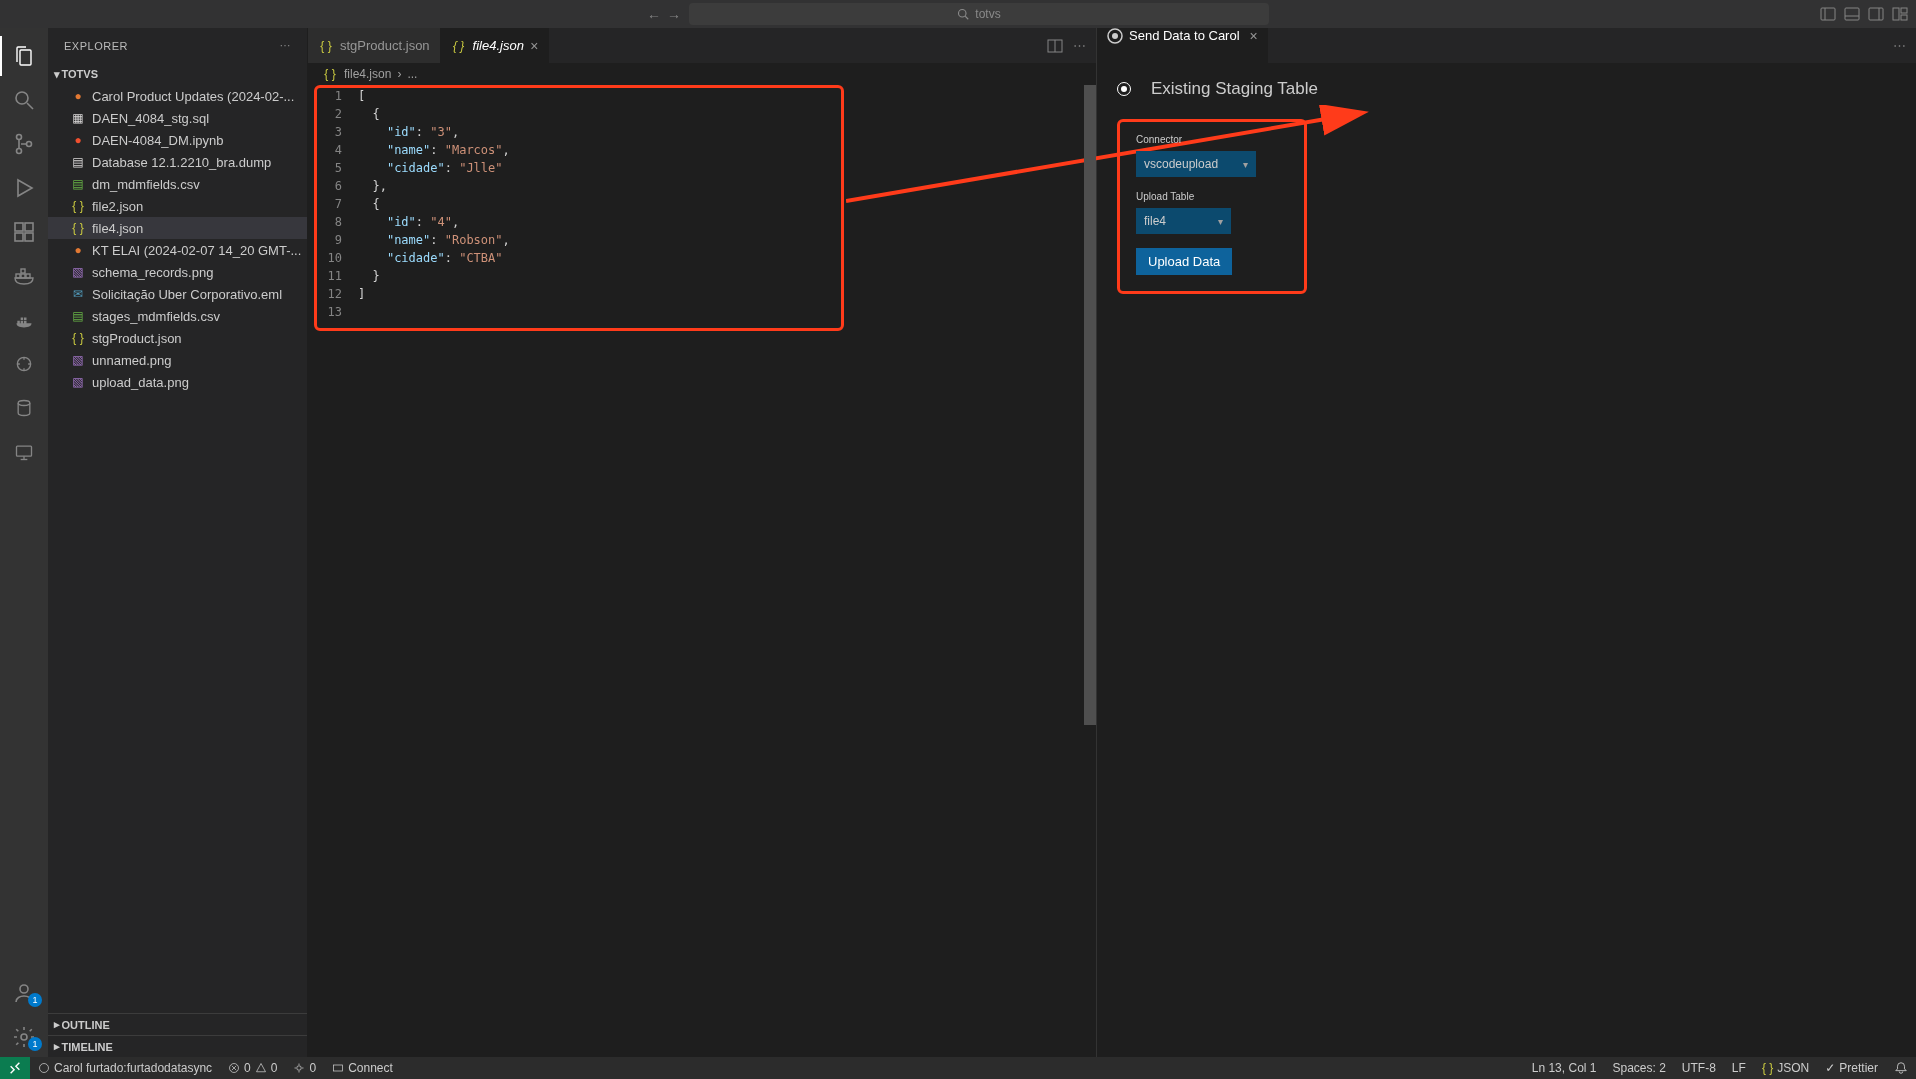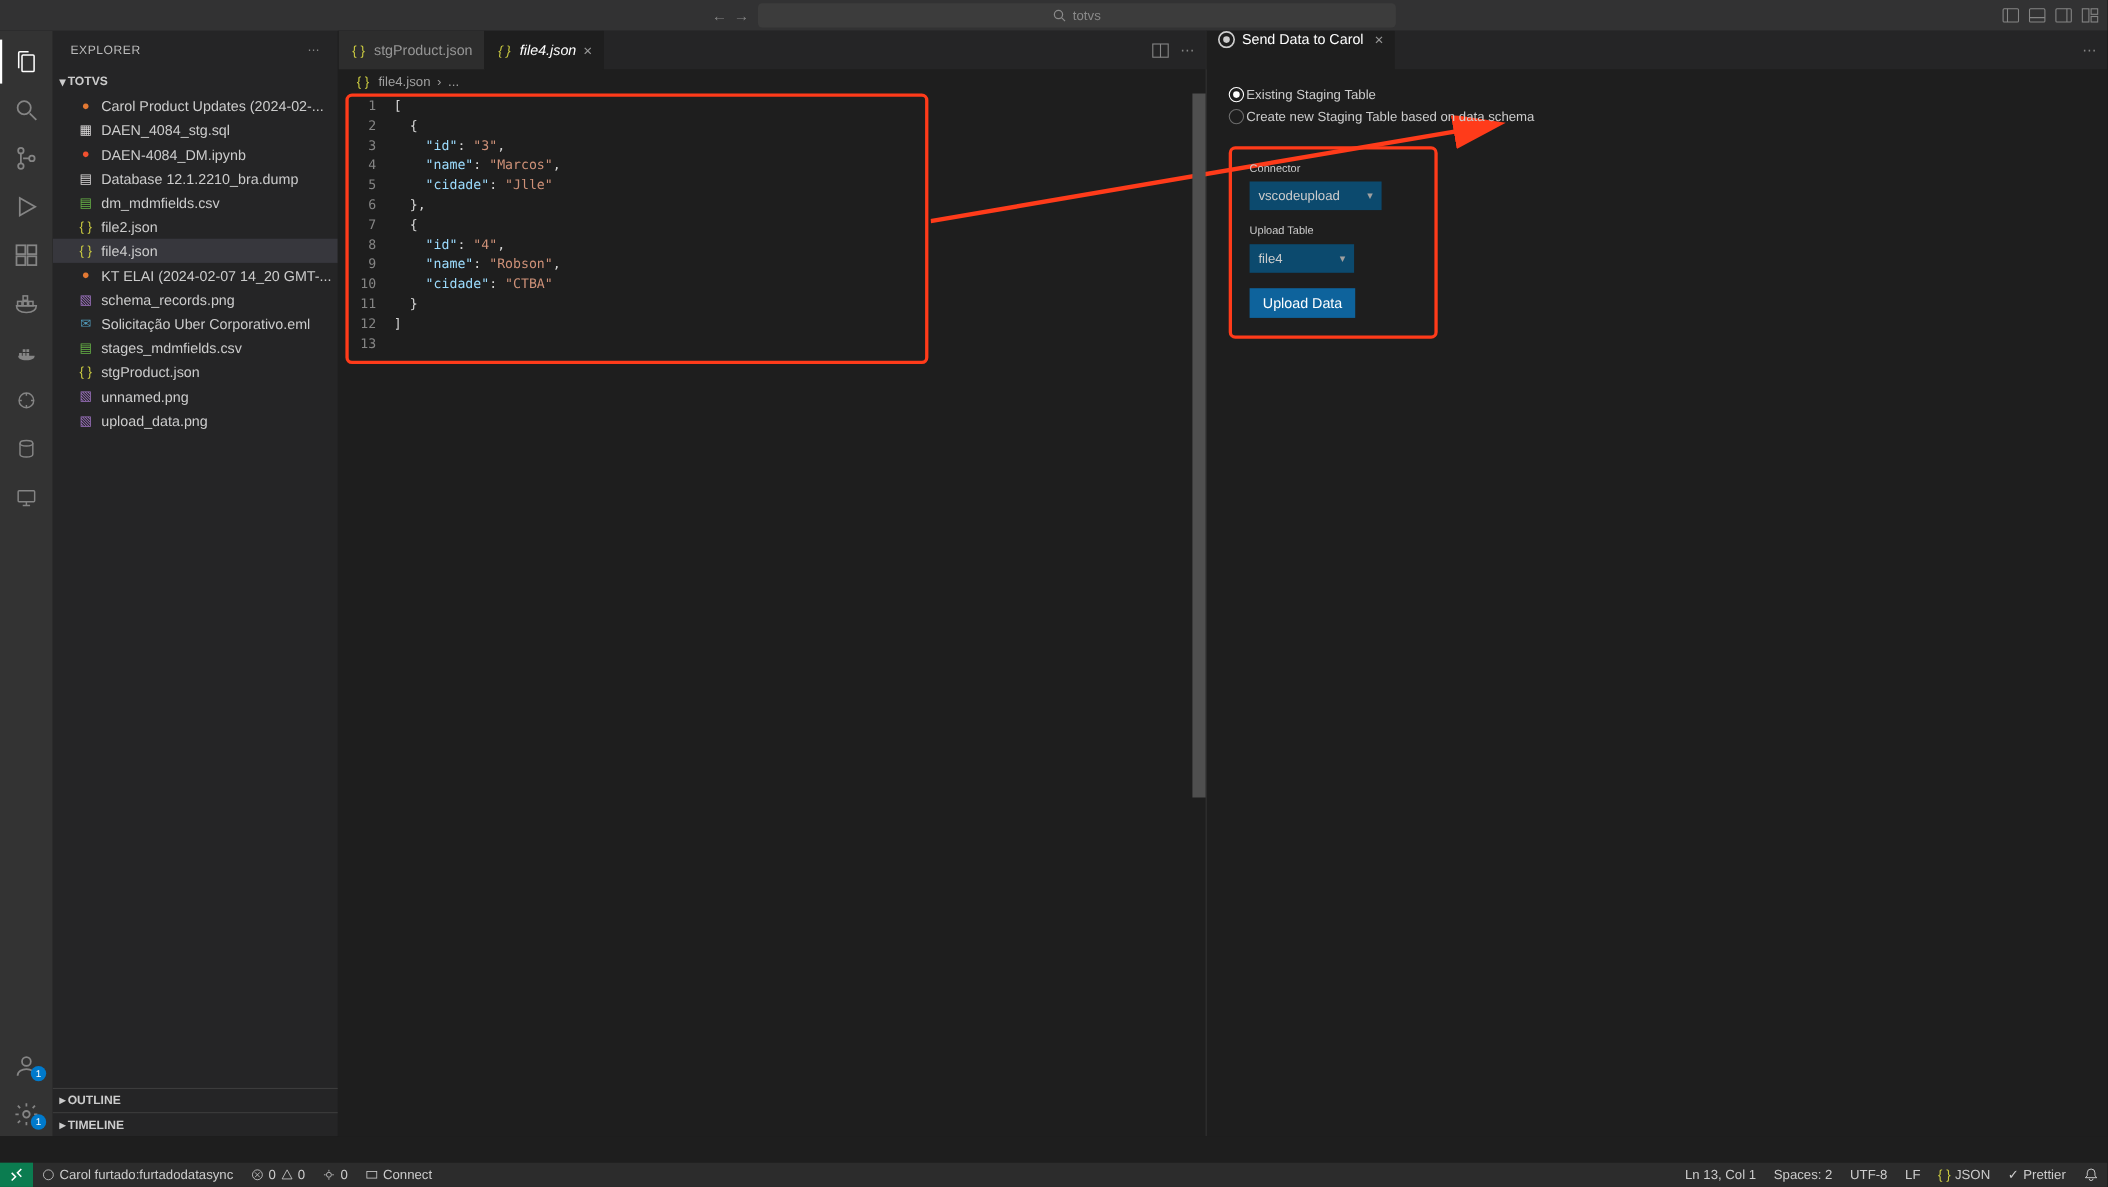--- a/index.html
+++ b/index.html
@@ -124,21 +124,21 @@
   display: flex; flex-direction: column;
 }
 .right-tabs { height: 35px; display: flex; background: #252526; align-items: stretch; }
 .right-tab {
   display: flex; padding: 0 10px; gap: 6px;
   background: #1e1e1e; color: #ffffff; font-size: 13px;
 }
 .right-tab-actions { margin-left: auto; display:flex; align-items:center; padding-right:10px; color:#858585; }
 .panel-body { padding: 16px 20px; display: flex; flex-direction: column; gap: 10px; position: relative; }
 .radio-group { display: flex; flex-direction: column; gap: 6px; margin-bottom: 10px; }
-.radio-row { display: flex; align-items: center; gap: 2px; font-size: 12px; color: #cccccc; }
+.radio-row { display: flex; align-items: center; gap: 20px; font-size: 17px; color: #cccccc; }
 .radio {
   width: 14px; height: 14px; border-radius: 50%; border: 1px solid #6b6b6b;
   display: inline-flex; align-items: center; justify-content: center;
 }
 .radio.checked { border-color: #ffffff; }
 .radio.checked::after { content:''; width:6px;height:6px;border-radius:50%;background:#ffffff; }
 .form-section {
   border: 3px solid #ff3b1a; border-radius: 6px; padding: 12px 16px 16px;
   width: 190px;
 }
@@ -148,21 +148,21 @@
   justify-content: space-between; padding: 0 8px; font-size: 12px; color: #cccccc;
   cursor: pointer; margin-bottom: 14px;
 }
 .dropdown .chev { font-size: 10px; color: #a0a0a0; }
 .upload-btn {
   background: #0e639c; color: #ffffff; border: none; padding: 6px 12px;
   font-size: 13px; cursor: pointer;
 }
 .statusbar {
   height: 22px; background: #16825d; background: #007acc;
-  display: flex; align-items: center; font-size: 12px; color: #ffffff; margin-top: 24px;
+  display: flex; align-items: center; font-size: 12px; color: #ffffff;
 }
 .statusbar { background: #16825d; }
 .statusbar { background: #007acc; }
 .statusbar-left { display: flex; align-items: center; height:100%; }
 .remote-indicator {
   background: #16825d; height: 100%; display: flex; align-items: center; padding: 0 8px;
 }
 .status-item { padding: 0 8px; display: flex; align-items: center; gap: 4px; cursor: pointer; }
 .statusbar-right { margin-left: auto; display: flex; align-items: center; }
 .statusbar { background: #2c2c2c; color:#cccccc; }
@@ -479,24 +479,20 @@
       <div class="right-tab-actions">
         <span>⋯</span>
       </div>
     </div>
     <div class="panel-body">
       <div class="radio-group">
         <label class="radio-row">
           <span class="radio checked"></span>
           <span>Existing Staging Table</span>
         </label>
-        <label class="radio-row">
-          <span class="radio"></span>
-          <span>Create new Staging Table based on data schema</span>
-        </label>
       </div>
       <div class="form-section">
         <div class="form-label">Connector</div>
         <div class="dropdown" style="width:120px">
           <span>vscodeupload</span>
           <span class="chev">▾</span>
         </div>
         <div class="form-label">Upload Table</div>
         <div class="dropdown" style="width:95px">
           <span>file4</span>

